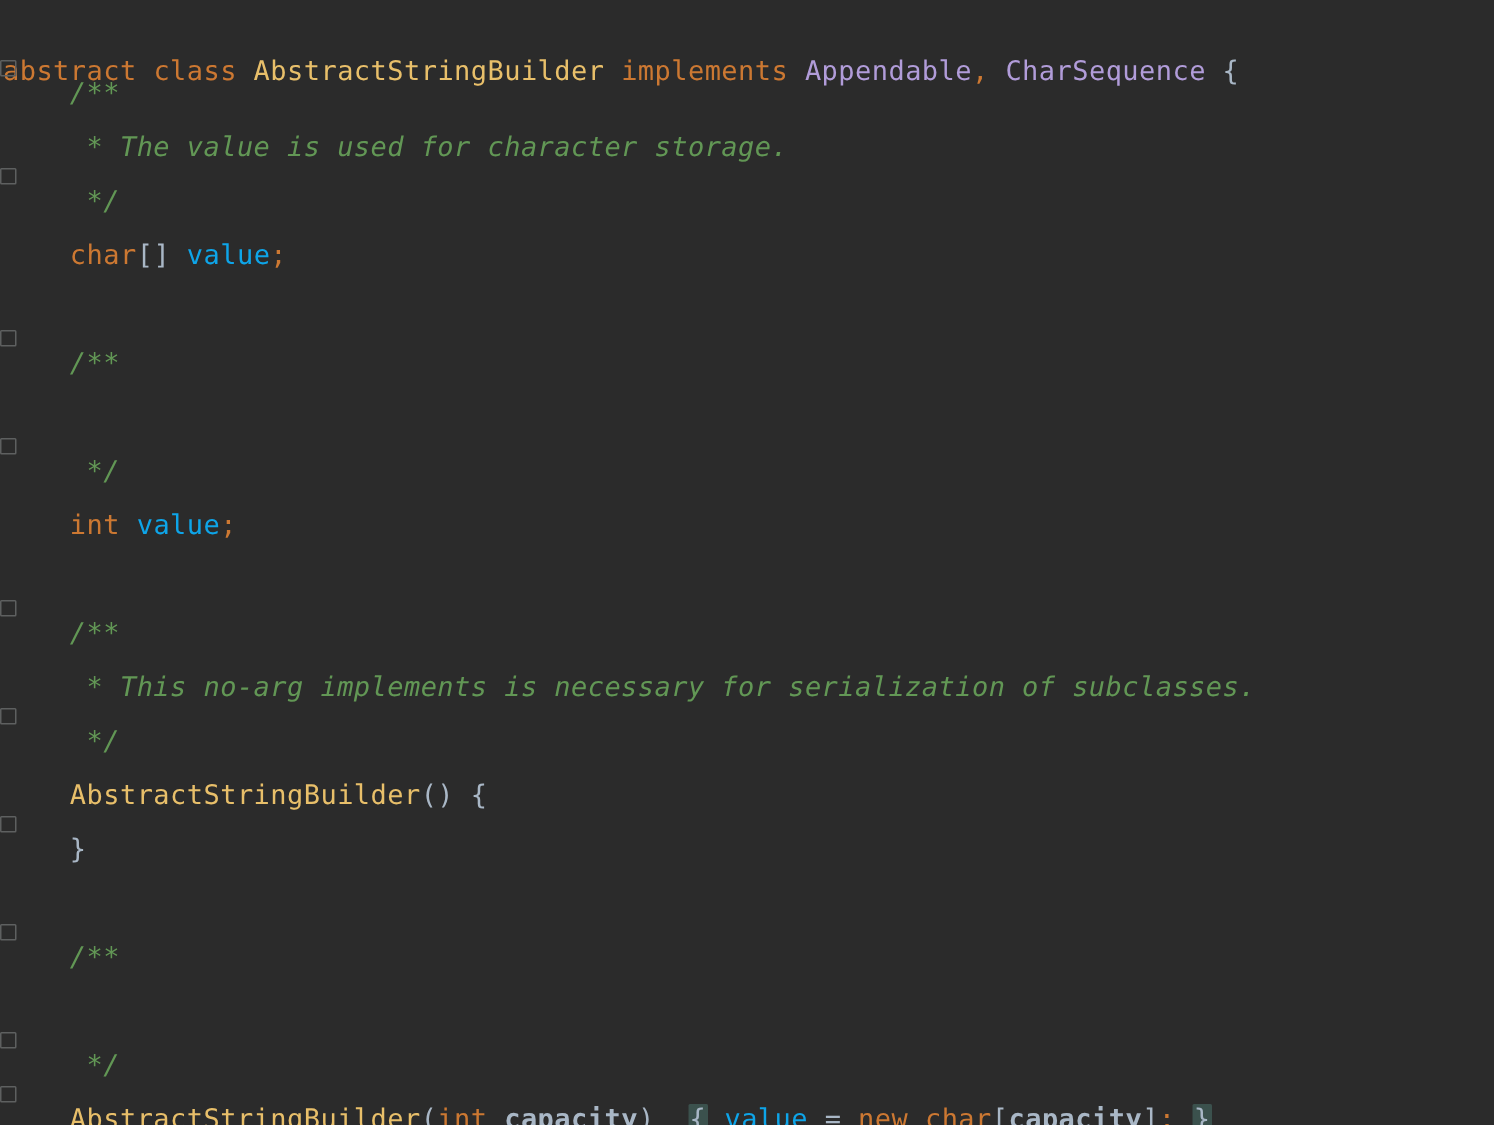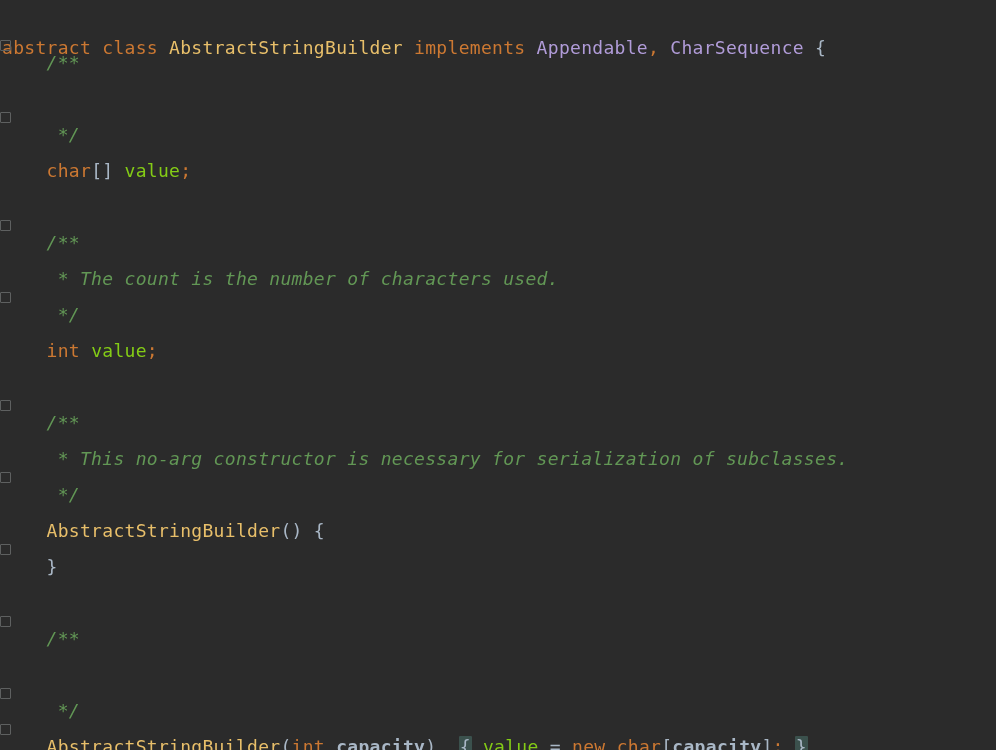--- a/index.html
+++ b/index.html
@@ -42,21 +42,21 @@
     border-radius: 1px;
     background: transparent;
   }
   .code {
     padding-left: 2px;
     letter-spacing: 0.3px;
   }
   .kw { color: #cc7832; }
   .type { color: #e8bf6a; }
   .ident { color: #b19cd9; }
-  .field { color: #84cc16; }
+  .field { color: #0ea5e9; }
   .comment { color: #629755; font-style: italic; }
   .plain { color: #a9b7c6; }
   .punct { color: #cc7832; }
   .op { color: #a9b7c6; }
   .brace { color: #a9b7c6; }
   .hlbrace { color: #a9b7c6; background: #3b514d; border-radius:1px; padding:0 1px; }
   .param { color: #a9b7c6; font-weight: bold; }
 </style>
 </head>
 <body>
@@ -70,20 +70,21 @@
     </div>
   </div>
 
   <div class="line">
     <div class="gutter"><div class="fold-box"></div></div>
     <div class="code"><span class="plain">    </span><span class="comment">/**</span></div>
   </div>
 
   <div class="line">
     <div class="gutter"></div>
+    <div class="code"><span class="plain">    </span><span class="comment"> * The value is used for character storage.</span></div>
   </div>
 
   <div class="line">
     <div class="gutter"><div class="fold-box"></div></div>
     <div class="code"><span class="plain">    </span><span class="comment"> */</span></div>
   </div>
 
   <div class="line">
     <div class="gutter"></div>
     <div class="code"><span class="plain">    </span><span class="kw">char</span><span class="plain">[]</span><span class="plain"> </span><span class="field">value</span><span class="punct">;</span></div>
@@ -94,21 +95,20 @@
     <div class="code"></div>
   </div>
 
   <div class="line">
     <div class="gutter"><div class="fold-box"></div></div>
     <div class="code"><span class="plain">    </span><span class="comment">/**</span></div>
   </div>
 
   <div class="line">
     <div class="gutter"></div>
-    <div class="code"><span class="plain">    </span><span class="comment"> * The count is the number of characters used.</span></div>
   </div>
 
   <div class="line">
     <div class="gutter"><div class="fold-box"></div></div>
     <div class="code"><span class="plain">    </span><span class="comment"> */</span></div>
   </div>
 
   <div class="line">
     <div class="gutter"></div>
     <div class="code"><span class="plain">    </span><span class="kw">int</span><span class="plain"> </span><span class="field">value</span><span class="punct">;</span></div>
@@ -119,21 +119,21 @@
     <div class="code"></div>
   </div>
 
   <div class="line">
     <div class="gutter"><div class="fold-box"></div></div>
     <div class="code"><span class="plain">    </span><span class="comment">/**</span></div>
   </div>
 
   <div class="line">
     <div class="gutter"></div>
-    <div class="code"><span class="plain">    </span><span class="comment"> * This no-arg constructor is necessary for serialization of subclasses.</span></div>
+    <div class="code"><span class="plain">    </span><span class="comment"> * This no-arg implements is necessary for serialization of subclasses.</span></div>
   </div>
 
   <div class="line">
     <div class="gutter"><div class="fold-box"></div></div>
     <div class="code"><span class="plain">    </span><span class="comment"> */</span></div>
   </div>
 
   <div class="line">
     <div class="gutter"></div>
     <div class="code"><span class="plain">    </span><span class="type">AbstractStringBuilder</span><span class="plain">()</span><span class="plain"> </span><span class="brace">{</span></div>

